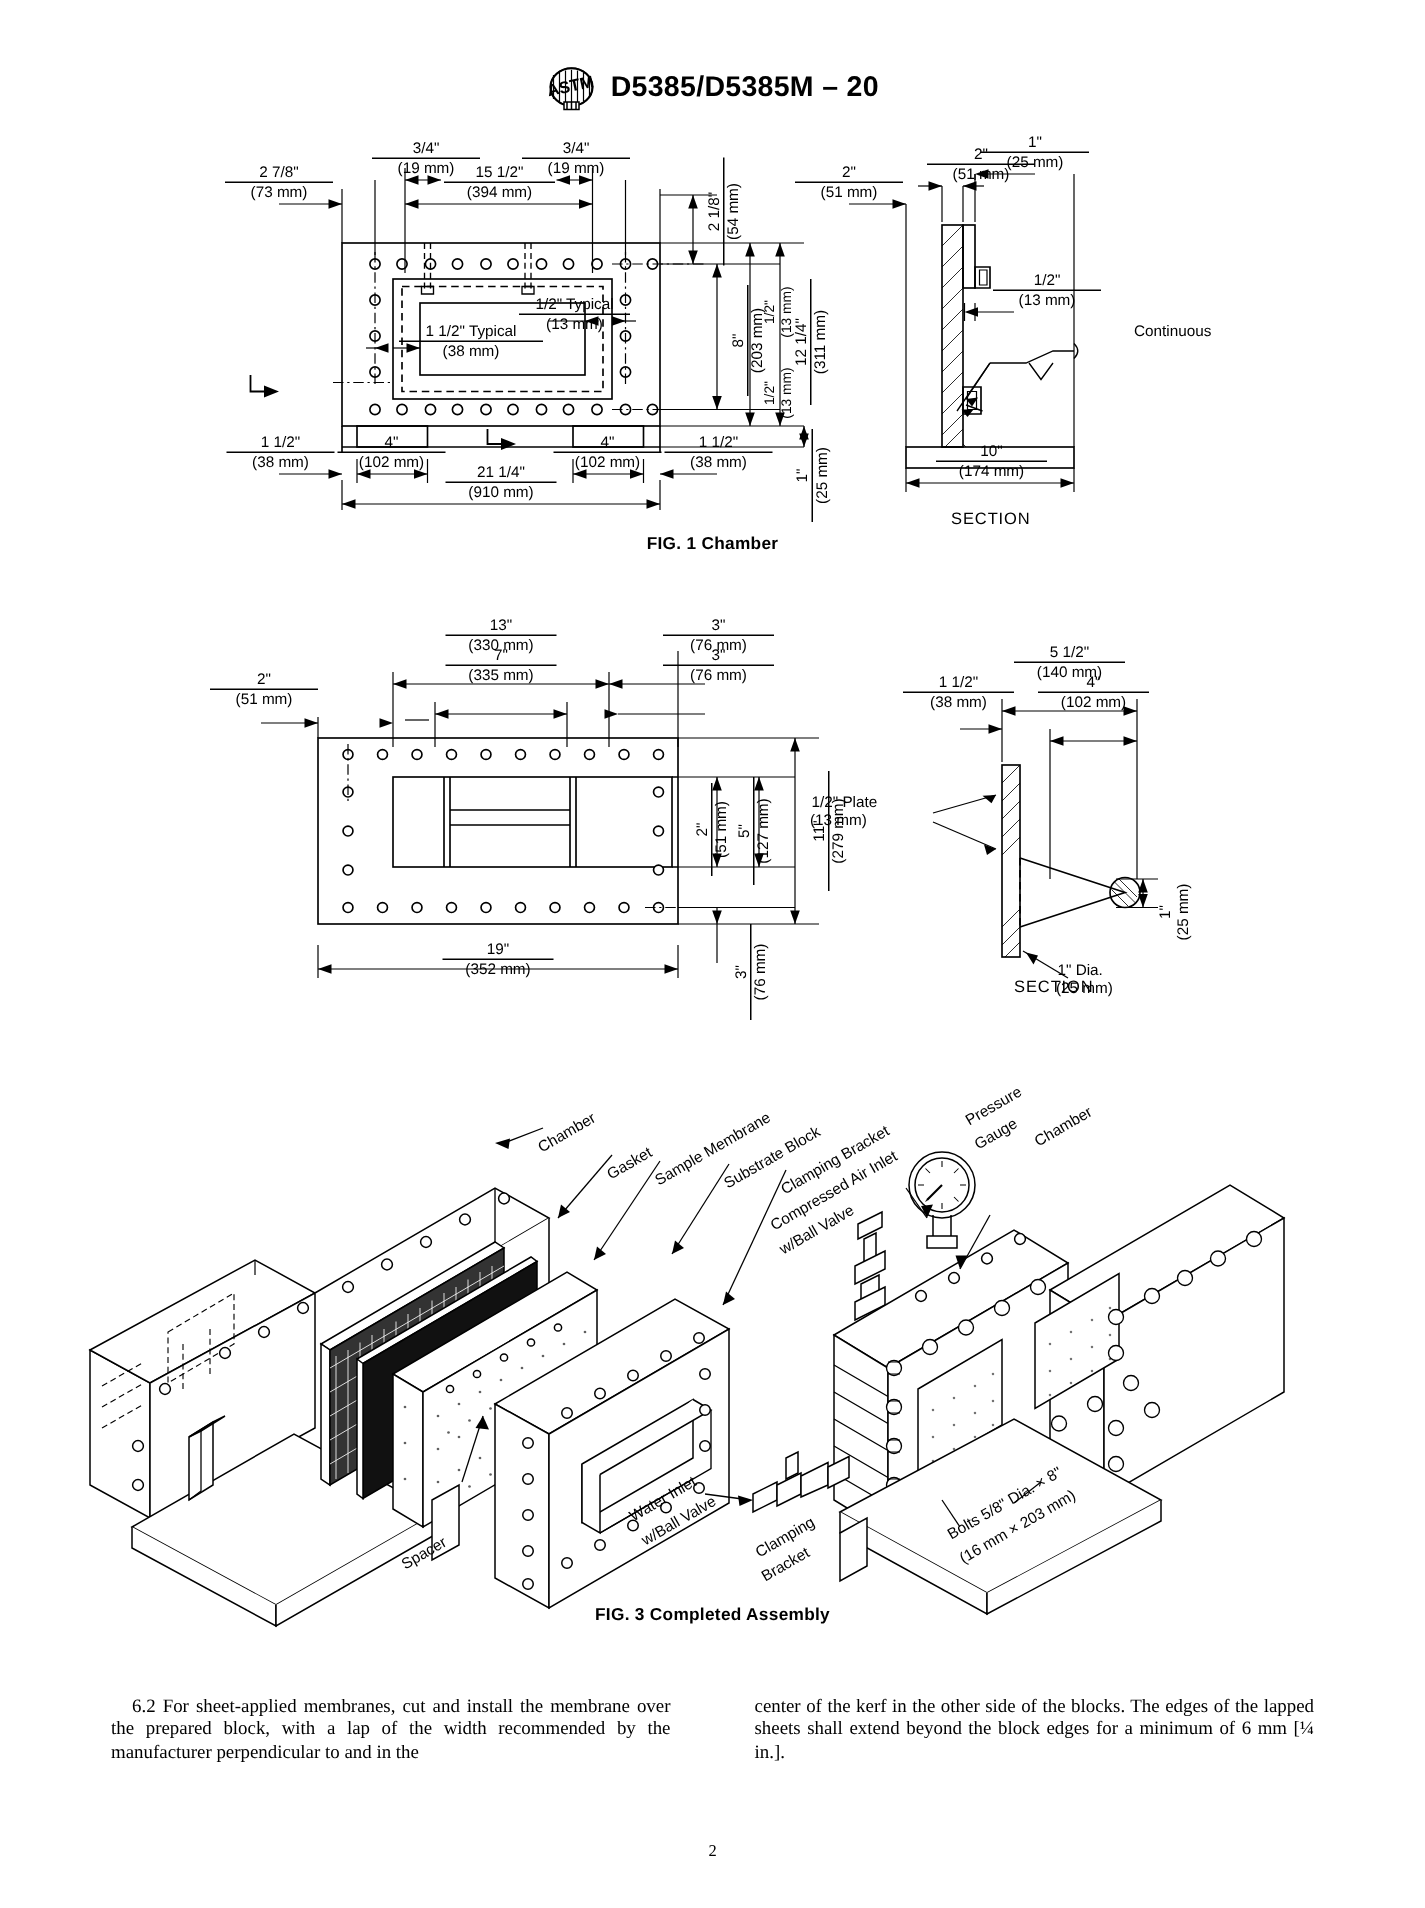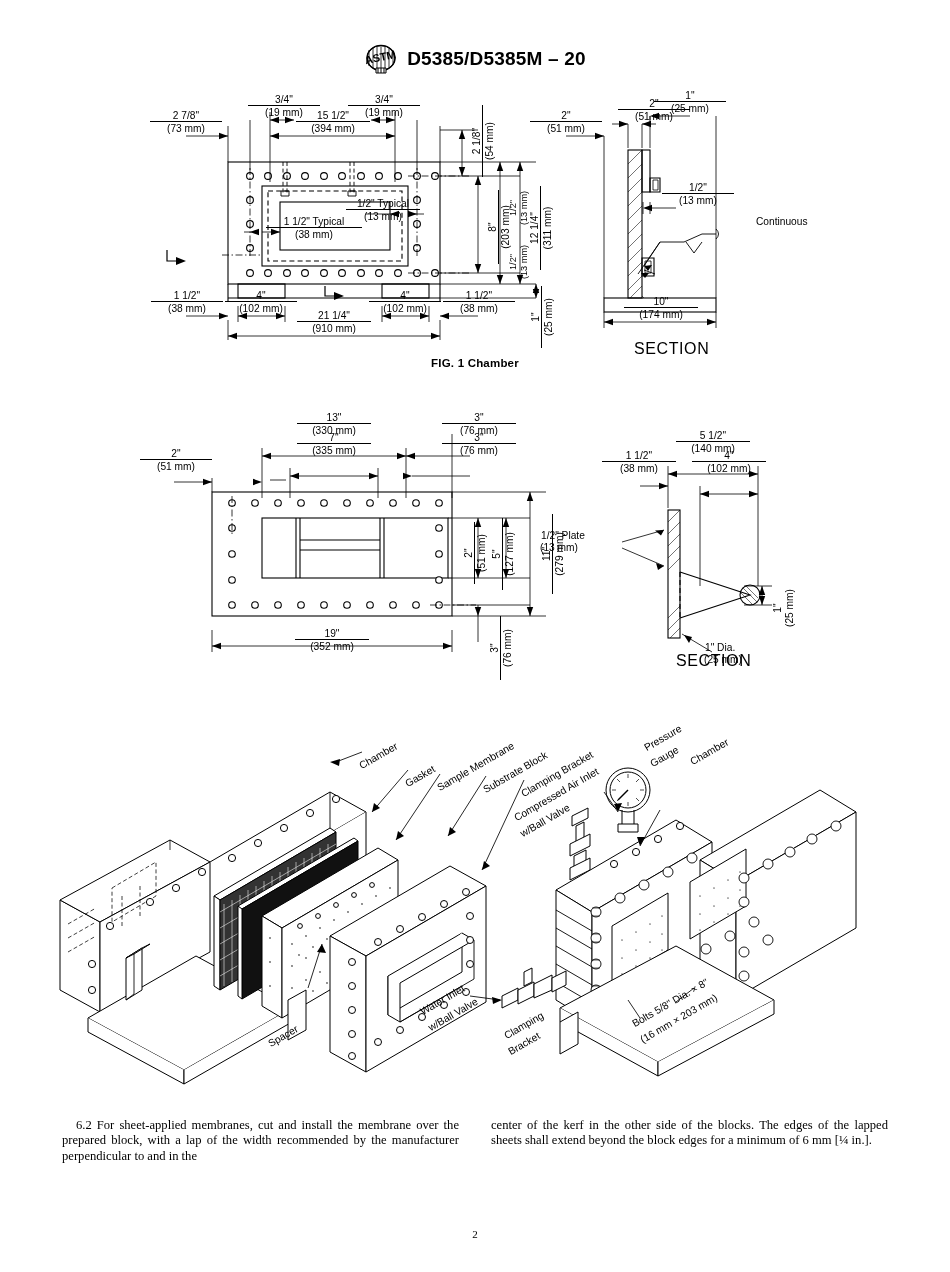--- a/index.html
+++ b/index.html
@@ -10,42 +10,42 @@
   
   .hdr{position:absolute;top:44px;left:0;width:950px;display:flex;
        align-items:center;justify-content:center;gap:9px;}
   .astm-logo{width:34px;height:30px;position:relative;display:block;}
   .hdr-title{font-size:19px;font-weight:bold;letter-spacing:.2px;}
 
   
   .fig{position:absolute;}
   .cap{position:absolute;width:950px;left:0;text-align:center;
        font-size:11.5px;font-weight:bold;letter-spacing:.2px;}
-  .sect-lbl{position:absolute;font-size:16px;letter-spacing:.6px;}
+  .sect-lbl{position:absolute;font-size:11px;letter-spacing:.6px;}
 
   
   .dim{position:absolute;font-size:10.2px;line-height:11.4px;
        text-align:center;white-space:nowrap;}
   .dim .a{display:block;border-bottom:1.1px solid #000;padding:0 1px;}
   .dim .b{display:block;padding-top:.5px;}
   .dim.nb .a{border-bottom:none;}
   .dim.vert{transform-origin:0 0;}
 
   .lead{position:absolute;font-size:10.2px;line-height:11.4px;
         white-space:nowrap;}
 
   
   .cal{position:absolute;font-size:10.3px;line-height:11.6px;
        white-space:nowrap;transform-origin:0 100%;}
 
   
   .col{position:absolute;font-family:"Liberation Serif",serif;
        font-size:12.6px;line-height:15.4px;text-align:justify;
        text-justify:inter-word;}
-  .col p{margin:4px;}
+  .col p{margin:16px;}
   .indent{text-indent:14px;}
   .pgno{position:absolute;width:950px;left:0;text-align:center;
         font-family:"Liberation Serif",serif;font-size:11px;}
   svg{display:block;overflow:visible;}
 </style>
 </head>
 <body>
 
 <div class="pg">
 
@@ -905,20 +905,21 @@
     <div class="cal" style="left:508px;top:330px;transform:rotate(-30deg);">
       <span>Clamping</span></div>
     <div class="cal" style="left:512px;top:346px;transform:rotate(-30deg);">
       <span>Bracket</span></div>
 
     <div class="cal" style="left:636px;top:318px;transform:rotate(-30deg);">
       <span>Bolts 5/8" Dia. × 8"</span></div>
     <div class="cal" style="left:644px;top:334px;transform:rotate(-30deg);">
       <span>(16 mm × 203 mm)</span></div>
   </div>
+  <div class="cap" style="top:1071px;"><span>FIG. 3  Completed Assembly</span></div>
 
   <div class="col" style="left:58px;top:1114px;width:405px;">
     <p class="indent">6.2 For sheet-applied membranes, cut and install the membrane over the prepared block, with a lap of the width recommended by the manufacturer perpendicular to and in the</p>
   </div>
   <div class="col" style="left:487px;top:1114px;width:405px;">
     <p>center of the kerf in the other side of the blocks. The edges of the lapped sheets shall extend beyond the block edges for a minimum of 6 mm [¼ in.].</p>
   </div>
 
   <div class="pgno" style="top:1228px;"><span>2</span></div>
 </div>

